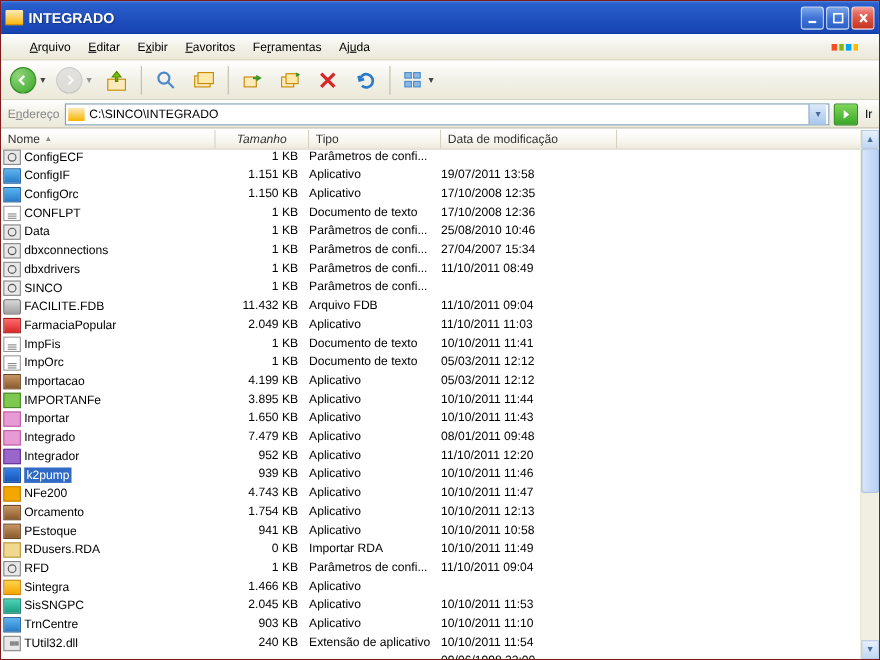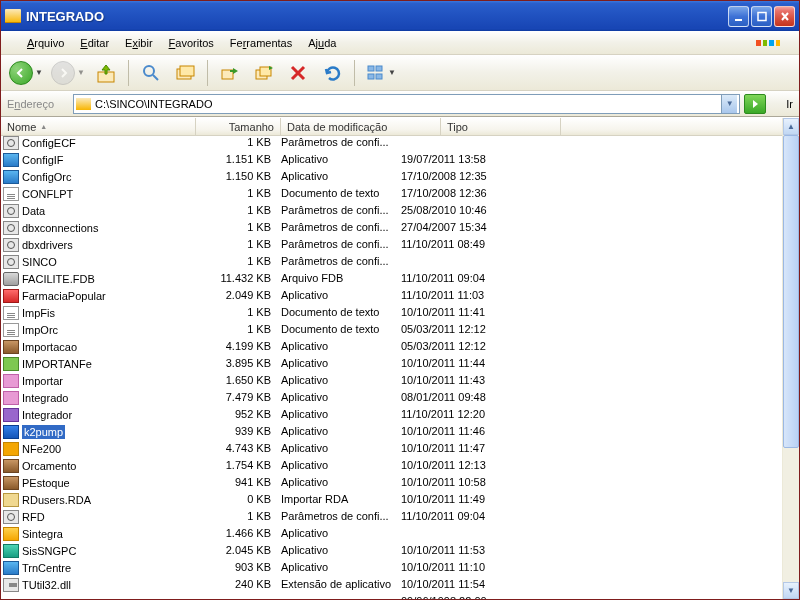--- a/index.html
+++ b/index.html
@@ -24,39 +24,39 @@
 
 .toolbar { height: 36px; background: linear-gradient(to bottom, #ffffff 0%, #f2f1e8 50%, #ece9d8 100%); display: flex; align-items: center; padding: 0 6px; gap: 4px; border-bottom: 1px solid #d6d2c2; }
 .tbtn { width: 30px; height: 30px; display: flex; align-items: center; justify-content: center; border-radius: 3px; }
 .tbtn.large { width: 38px; }
 .tbtn.disabled { opacity: 0.55; }
 .tbtn .drop { font-size: 8px; color: #444; margin-left: 2px; }
 .sep { width: 1px; height: 26px; background: #c0bca8; margin: 0 3px; }
 .circ { width: 24px; height: 24px; border-radius: 50%; display: flex; align-items: center; justify-content: center; }
 
 .addressbar { height: 26px; background: linear-gradient(to bottom, #ffffff 0%, #f2f1e8 50%, #ece9d8 100%); display: flex; align-items: center; padding: 0 6px; gap: 4px; border-bottom: 1px solid #aca899; }
-.addressbar .lbl { color: #888; margin-right: 15px; }
+.addressbar .lbl { color: #888; margin-right: 1px; }
 .addressbar .field { flex: 1; background: white; border: 1px solid #7f9db9; height: 20px; display: flex; align-items: center; padding: 0 2px; }
 .addressbar .field .folder-mini { width: 15px; height: 12px; background: linear-gradient(to bottom, #fceabb 0%, #f8b500 100%); margin-right: 4px; }
 .addressbar .field .path { flex: 1; }
 .addressbar .field .dropbtn { width: 16px; height: 18px; background: linear-gradient(to bottom, #dbeaf9, #a9c7ec); border-left: 1px solid #7f9db9; display:flex; align-items:center; justify-content:center; font-size:8px; color:#4a6a99; }
 .gobtn { width: 22px; height: 20px; background: linear-gradient(to bottom, #7fd658, #3aa828); border: 1px solid #2d8a1f; border-radius: 2px; display:flex; align-items:center; justify-content:center; color:white; font-weight:bold; }
-.golbl { margin-left: 16px; }
+.golbl { margin-left: 2px; }
 
 .listarea { flex: 1; display: flex; background: white; overflow: hidden; border-top: 1px solid #fff; }
 .listcontent { flex: 1; overflow: hidden; }
 .scrollbar { width: 17px; background: #f1efe2; border-left: 1px solid #ece9d8; display:flex; flex-direction:column; }
 .scrollbar .sbtn { height: 17px; background: linear-gradient(to bottom, #e7f1fd, #c1d7f3); border: 1px solid #b4c8e6; display:flex;align-items:center;justify-content:center; font-size:8px; color:#4a6a99; }
 .scrollbar .track { flex:1; position:relative; }
 .scrollbar .thumb { position:absolute; top:0; left:0; right:0; height:70%; background: linear-gradient(to right, #d7e6fa, #b9d1f4); border: 1px solid #9bb8e3; border-radius:2px; }
 
 .headers { display: flex; height: 18px; background: linear-gradient(to bottom, #ffffff 0%, #f6f4ec 70%, #ece9d8 100%); border-bottom: 1px solid #d6d2c2; }
 .headers .hcol { border-right: 1px solid #d6d2c2; padding: 2px 6px; display: flex; align-items: center; color: #333; }
 .headers .hcol.nome { width: 195px; }
-.headers .hcol.tam { width: 85px; justify-content: flex-end; }
+.headers .hcol.tam { width: 85px; justify-content: center; font-style: italic; }
 .headers .hcol.tipo { width: 120px; }
 .headers .hcol.mod { width: 160px; }
 .headers .sort { font-size: 7px; color: #888; margin-left: 4px; }
 
 .rows { }
 .row { display: flex; height: 17px; align-items: flex-start; }
 .row .c-nome { width: 195px; display: flex; align-items: center; padding-left: 2px; }
 .row .c-tam { width: 85px; text-align: right; padding-right: 10px; }
 .row .c-tipo { width: 120px; white-space: nowrap; overflow: hidden; text-overflow: ellipsis; }
 .row .c-mod { width: 160px; margin-top: 17px; }
@@ -213,25 +213,25 @@
   <div class="listarea">
     <div class="listcontent">
       <div class="headers">
         <div class="hcol nome">
             <span>Nome</span>
             <span class="sort">▲</span>
           </div>
         <div class="hcol tam">
             <span>Tamanho</span>
           </div>
+        <div class="hcol tipo">
+            <span>Tipo</span>
+          </div>
         <div class="hcol mod">
             <span>Data de modificação</span>
-          </div>
-        <div class="hcol tipo">
-            <span>Tipo</span>
           </div>
       </div>
       <div class="rows" id="rows">
           <div class="row">
             <div class="c-nome">
               <span class="fico gear"></span>
               <span class="fname">ConfigECF</span>
             </div>
             <div class="c-tam">1 KB</div>
             <div class="c-tipo">Parâmetros de confi...</div>

